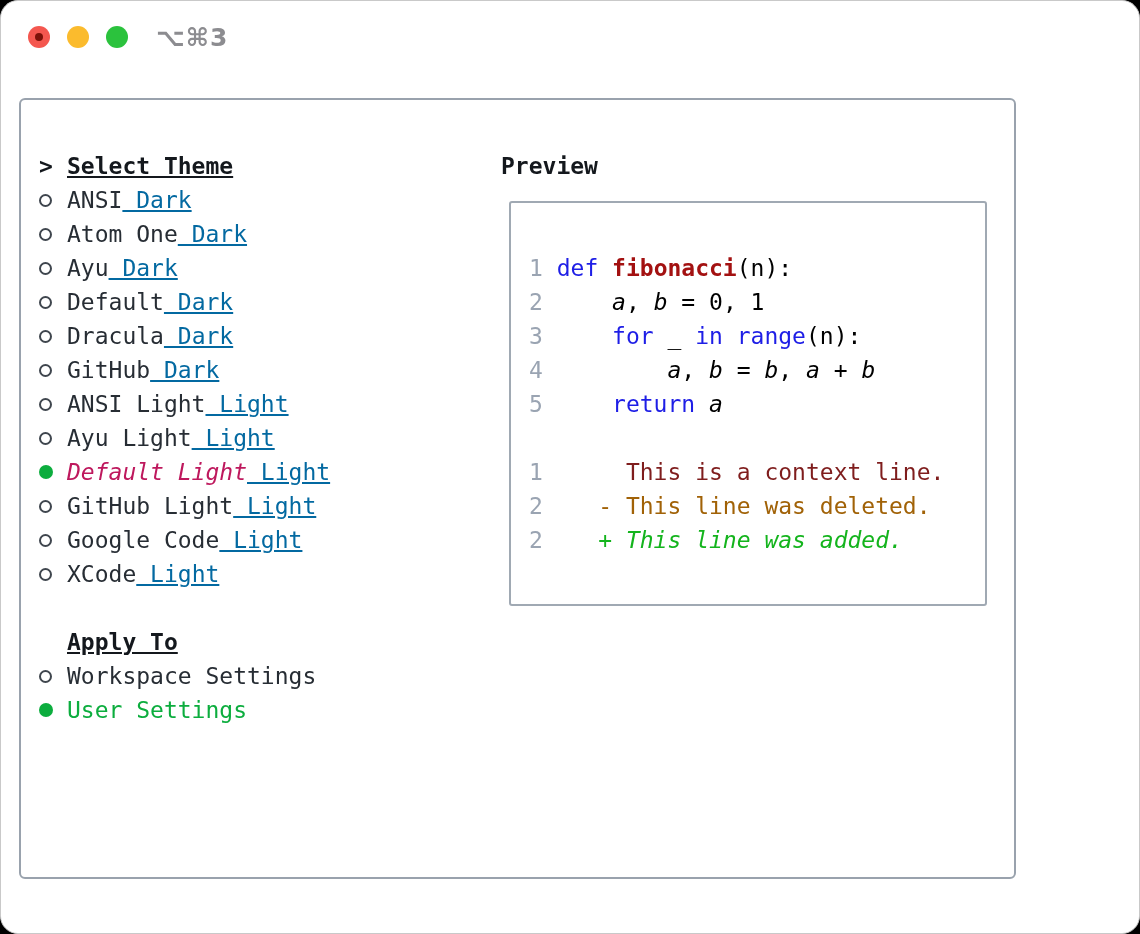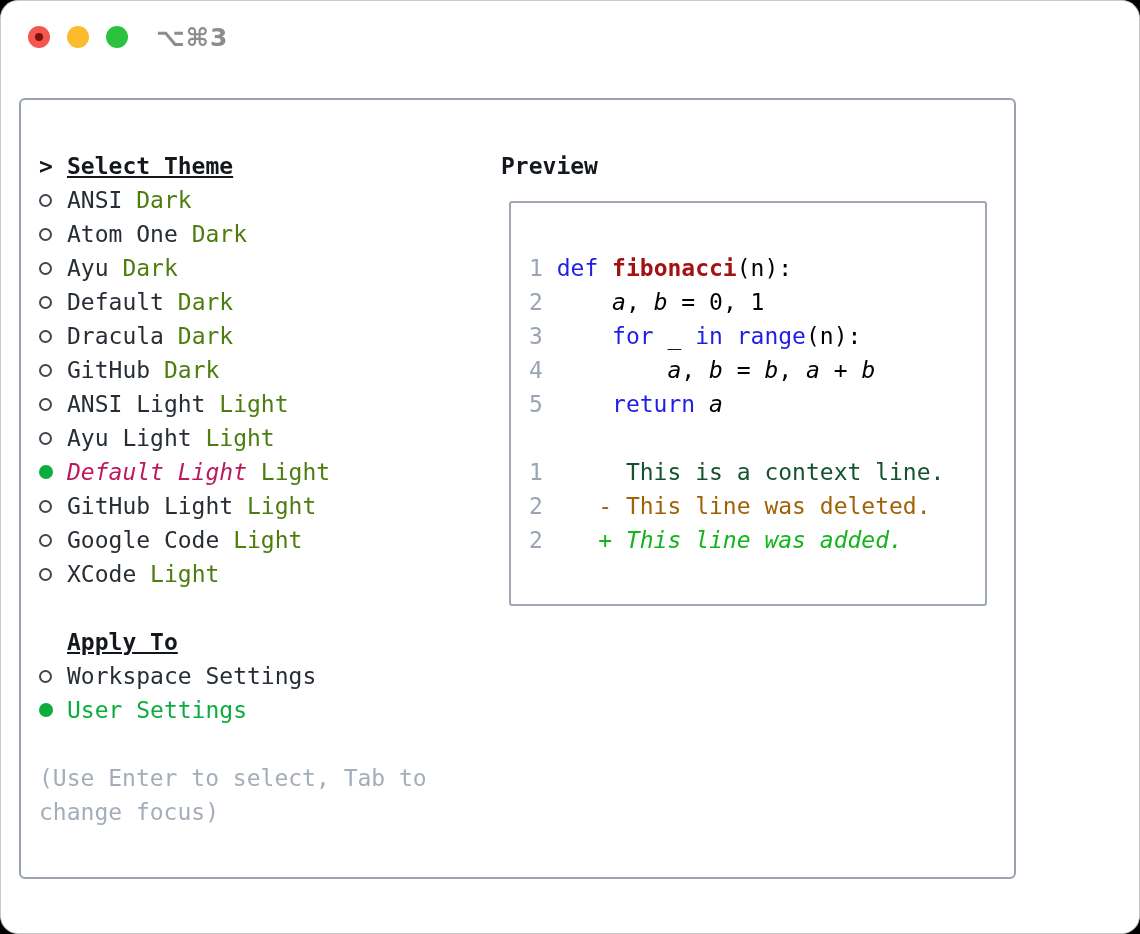--- a/index.html
+++ b/index.html
@@ -20,36 +20,36 @@
   .panel{position:absolute;left:18px;top:97px;width:997px;height:781px;border:2px solid #99a2ad;border-radius:6px;background:#fff;box-sizing:border-box;}
   .left-col{position:absolute;left:18px;top:49px;}
   .row{height:34px;line-height:34px;display:flex;align-items:center;font-size:23px;color:#272d34;white-space:pre;}
   .dot-cell{width:28px;height:34px;display:flex;align-items:center;flex:none;}
   .radio-off{width:13px;height:13px;border-radius:50%;border:2px solid #3f464e;box-sizing:border-box;}
   .radio-on{width:14px;height:14px;border-radius:50%;background:#0cad3e;}
   .prompt{font-weight:bold;color:#14181d;}
   .hdr{font-weight:bold;color:#14181d;text-decoration:underline;}
   .t-name{color:#272d34;}
   .t-name.sel{color:#be185d;font-style:italic;}
-  .t-variant{color:#4d7c0f;}
+  .t-variant{color:#0369a1;text-decoration:underline;}
   .opt-label{color:#272d34;}
   .opt-label.sel{color:#0cad3e;}
   .hint-row{height:34px;line-height:34px;font-size:23px;color:#a4adba;white-space:pre;}
   .spacer{height:34px;}
 
   
   .preview-title{position:absolute;left:480px;top:49px;height:34px;line-height:34px;font-size:23px;font-weight:bold;color:#14181d;}
   .preview-box{position:absolute;left:488px;top:101px;width:478px;height:405px;border:2px solid #a0a9b3;border-radius:3px;background:#fff;box-sizing:border-box;padding:48px 0 0 18px;overflow:hidden;}
   .pline{height:34px;line-height:34px;font-size:23px;white-space:pre;}
   .gut{display:inline-block;width:2ch;color:#9aa4b2;}
   .seg-kw{color:#1e1ee6;}
   .seg-fn{color:#a31111;font-weight:bold;}
   .seg-var{color:#000;font-style:italic;}
   .seg-plain{color:#000;}
-  .seg-ctx{color:#14532d;}
+  .seg-ctx{color:#7f1d1d;}
   .seg-del{color:#a16207;}
   .seg-add{color:#14b41d;font-style:italic;}
 </style>
 </head>
 <body>
 
 <div class="window">
 
   <div class="titlebar">
     <div class="traffic">
@@ -92,24 +92,20 @@
         <span class="hdr">Apply To</span>
       </div>
 
       <div id="apply-list">
           <div class="row"><span class="dot-cell"><span class="radio-off"></span></span><span class="opt-label">Workspace Settings</span></div>
           <div class="row"><span class="dot-cell"><span class="radio-on"></span></span><span class="opt-label sel">User Settings</span></div>
         </div>
 
       <div class="spacer"></div>
 
-      <div id="hint-lines">
-          <div class="hint-row">(Use Enter to select, Tab to</div>
-          <div class="hint-row">change focus)</div>
-        </div>
     </div>
 
     <div class="preview-title">Preview</div>
 
     <div class="preview-box">
       <div id="preview-lines">
           <div class="pline"><span class="gut">1</span><span class="seg-kw">def</span><span class="seg-plain"> </span><span class="seg-fn">fibonacci</span><span class="seg-plain">(n):</span></div>
           <div class="pline"><span class="gut">2</span><span class="seg-plain">    </span><span class="seg-var">a</span><span class="seg-plain">, </span><span class="seg-var">b</span><span class="seg-plain"> = 0, 1</span></div>
           <div class="pline"><span class="gut">3</span><span class="seg-plain">    </span><span class="seg-kw">for</span><span class="seg-plain"> _ </span><span class="seg-kw">in</span><span class="seg-plain"> </span><span class="seg-kw">range</span><span class="seg-plain">(n):</span></div>
           <div class="pline"><span class="gut">4</span><span class="seg-plain">        </span><span class="seg-var">a</span><span class="seg-plain">, </span><span class="seg-var">b</span><span class="seg-plain"> = </span><span class="seg-var">b</span><span class="seg-plain">, </span><span class="seg-var">a</span><span class="seg-plain"> + </span><span class="seg-var">b</span></div>

